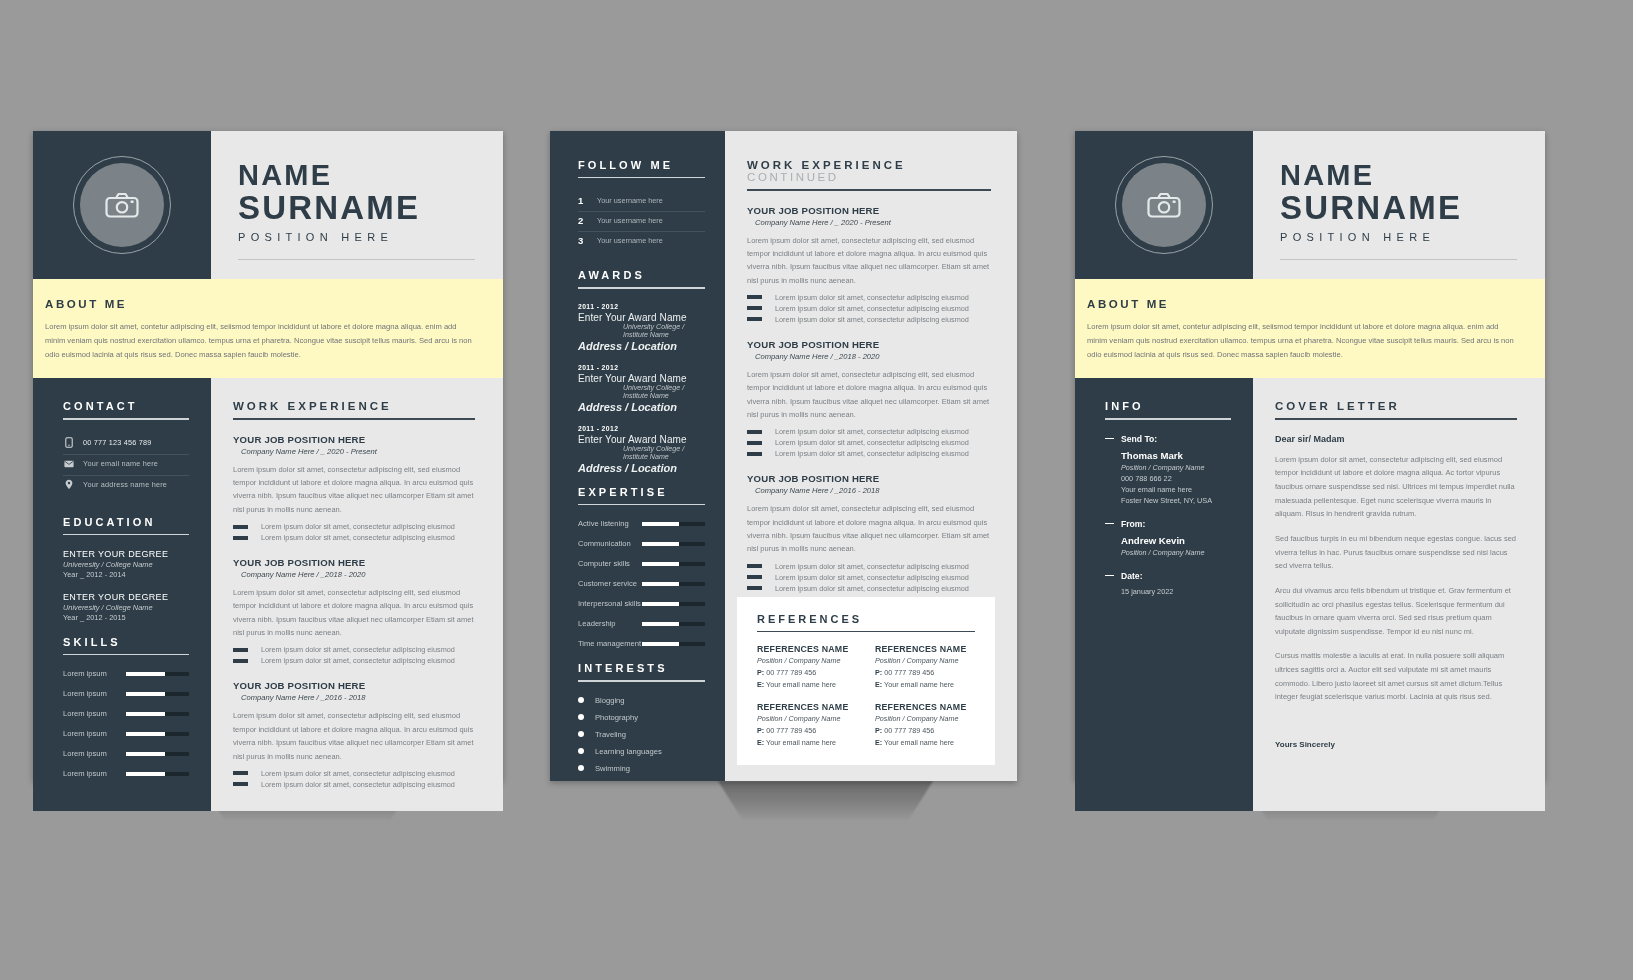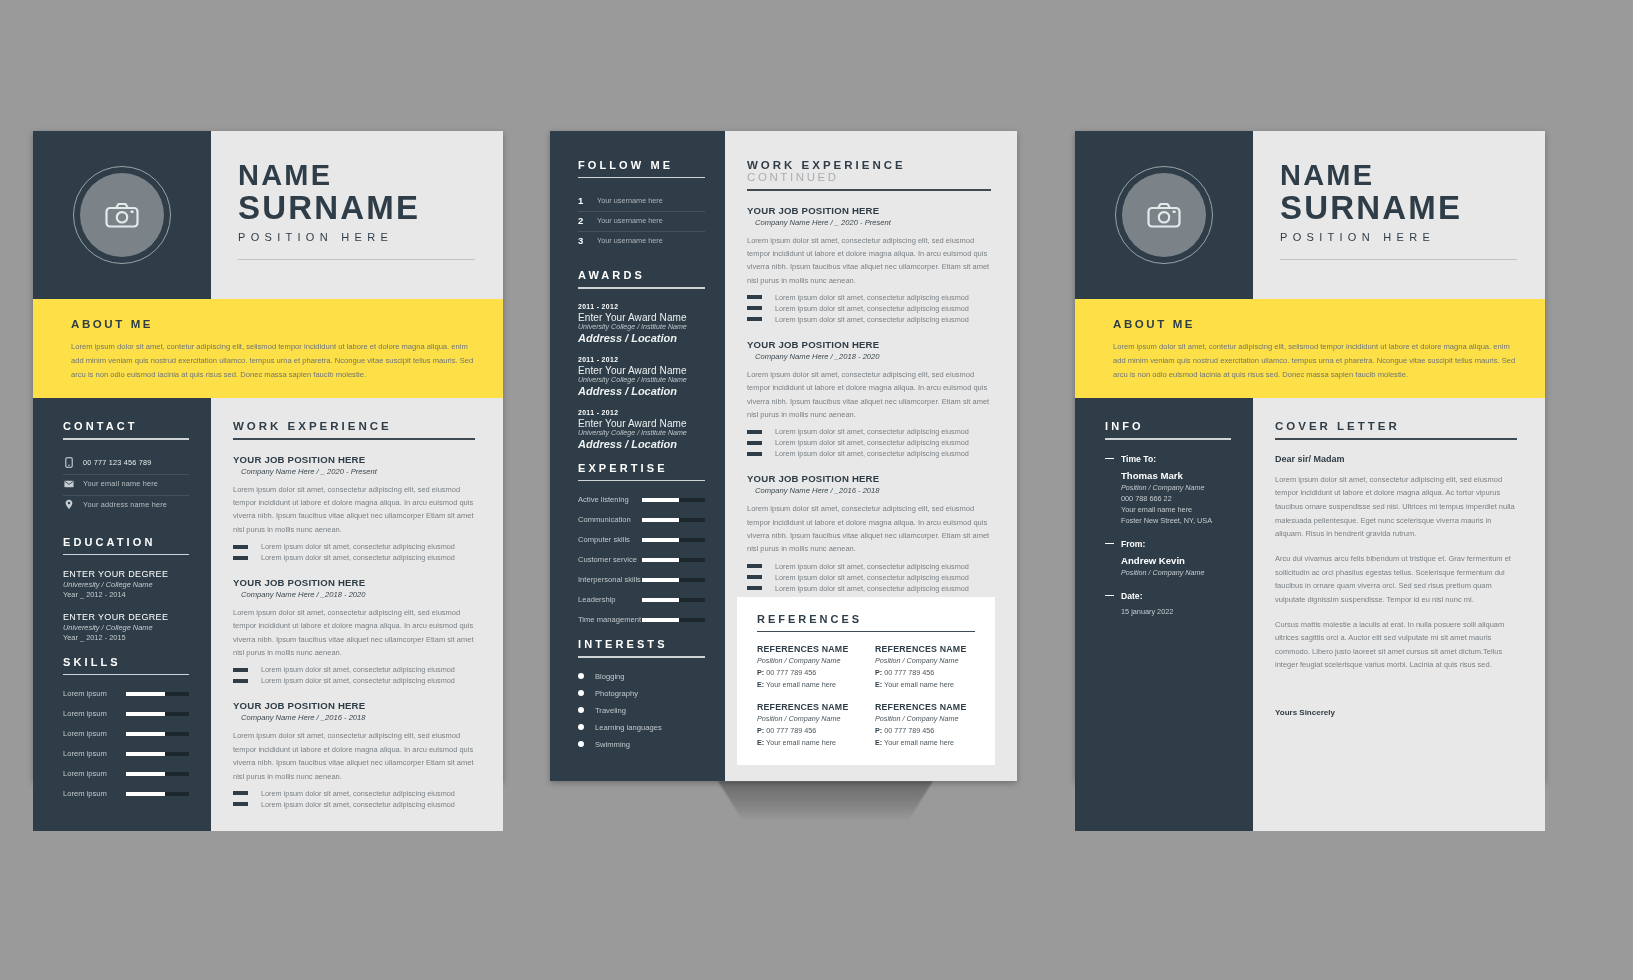--- a/index.html
+++ b/index.html
@@ -29,21 +29,21 @@
     transform: perspective(220px) rotateX(-52deg);
     transform-origin: top center;
     filter: blur(1px);
   }
 
   #page1 { left: 33px;   top: 131px; width: 470px; height: 650px; }
   #page2 { left: 550px;  top: 131px; width: 467px; height: 650px; }
   #page3 { left: 1075px; top: 131px; width: 470px; height: 650px; }
 
   
-  .hdr { display: flex; height: 168px; }
+  .hdr { display: flex; height: 148px; }
   .hdr-photo {
     width: 178px; background: #2e3d47;
     display: flex; align-items: center; justify-content: center;
   }
   .photo-ring {
     width: 98px; height: 98px; border-radius: 50%;
     border: 1px solid #9aa3a8;
     display: flex; align-items: center; justify-content: center;
   }
   .photo-disc {
@@ -62,21 +62,21 @@
   }
   .n1 { font-size: 29px; }
   .n2 { font-size: 33px; }
   .pos {
     color: #2e3d47; font-size: 11px; letter-spacing: 5.3px;
     margin-top: 7px; font-weight: 400;
   }
   .hdr-rule { height: 1px; background: #c3c3c3; margin-top: 16px; margin-right: 28px; }
 
   
-  .about { background: #fde047; padding: 19px 28px 16px 38px; }
+  .about { background: #fef9c3; padding: 19px 28px 16px 12px; }
   .about-title {
     color: #2e3d47; font-size: 11.5px; font-weight: 700;
     letter-spacing: 2.6px; margin-bottom: 10px;
   }
   .about-body { color: #6f7478; font-size: 7.6px; line-height: 1.85; }
 
   
   .body2 { display: flex; border-radius: 28px; }
   .col-dark { width: 178px; background: #2e3d47; padding: 22px 22px 26px 30px; }
   .col-light { flex: 1; background: #e8e8e8; padding: 22px 28px 26px 22px; }
@@ -129,21 +129,21 @@
   .p2-right { flex: 1; background: #e8e8e8; padding: 28px 26px 20px 22px; position: relative; }
 
   .fm-row { display: flex; align-items: center; gap: 11px; padding: 3px 0 5px; }
   .fm-row + .fm-row { border-top: 1px solid #46525b; }
   .fm-num { color: #ffffff; font-size: 9.5px; font-weight: 700; width: 8px; }
   .fm-txt { color: #aeb5ba; font-size: 7.3px; }
 
   .aw { margin-bottom: 12px; }
   .aw-yr { color: #ffffff; font-size: 6.8px; font-weight: 700; letter-spacing: .4px; }
   .aw-name { color: #eef1f2; font-size: 10px; margin-top: 2px; letter-spacing: .1px; }
-  .aw-uni { color: #c0c6ca; font-size: 7.1px; font-style: italic; margin-top: 0px; }
+  .aw-uni { color: #c0c6ca; font-size: 7.1px; font-style: italic; margin-top: 0px; margin-left: 45px; }
   .aw-loc { color: #eef1f2; font-size: 11px; font-weight: 700; margin-top: 1px; font-style: italic; }
 
   .int-row { display: flex; align-items: center; gap: 11px; margin-bottom: 8px; }
   .int-dot { width: 6px; height: 6px; border-radius: 50%; background: #ffffff; flex:0 0 6px; }
   .int-txt { color: #c2c8cc; font-size: 7.6px; }
 
   
   .refcard {
     position: absolute; left: 12px; right: 22px; bottom: 16px;
     background: #ffffff; padding: 16px 20px 18px 20px;
@@ -600,21 +600,21 @@
     </div>
 
     <div class="body2" style="height:433px;">
       <div class="col-dark">
         <div class="sec-d">INFO</div>
         <div class="sec-d-rule"></div>
 
         <div class="info-item">
           <div class="info-lab">
               <i class="info-dash"></i>
-              <span>Time To:</span>
+              <span>Send To:</span>
             </div>
           <div class="info-sub">
             <div class="info-nm">Thomas Mark</div>
             <div class="info-it">Position / Company Name</div>
             <div class="info-tx">000 788 666 22</div>
             <div class="info-tx">Your email name here</div>
             <div class="info-tx">Foster New Street, NY, USA</div>
           </div>
         </div>
 
@@ -638,20 +638,21 @@
             <div class="info-tx" style="margin-top:0;">15  january 2022</div>
           </div>
         </div>
       </div>
 
       <div class="col-light">
         <div class="sec-l">COVER LETTER</div>
         <div class="sec-l-rule"></div>
         <div class="cl-greet">Dear sir/ Madam</div>
         <div class="cl-p">Lorem ipsum dolor sit amet, consectetur adipiscing elit, sed eiusmod tempor incididunt ut labore et dolore magna aliqua. Ac tortor vipurus faucibus ornare suspendisse sed nisi. Ultrices mi tempus imperdiet nulla malesuada pellentesque. Eget nunc scelerisque viverra mauris in aliquam. Risus in hendrerit gravida rutrum.</div>
+        <div class="cl-p">Sed faucibus turpis in eu mi bibendum neque egestas congue. lacus sed viverra tellus in hac. Purus faucibus ornare suspendisse sed nisi lacus sed viverra tellus.</div>
         <div class="cl-p">Arcu dui vivamus arcu felis bibendum ut tristique et. Grav fermentum et sollicitudin ac orci phasilus egestas tellus. Scelerisque fermentum dui faucibus in ornare quam viverra orci. Sed sed risus pretium quam vulputate dignissim suspendisse. Tempor id eu nisl nunc mi.</div>
         <div class="cl-p">Cursus mattis molestie a iaculis at erat. In nulla posuere solli aliquam ultrices sagittis orci a. Auctor elit sed vulputate mi sit amet mauris commodo. Libero justo laoreet sit amet cursus sit amet dictum.Tellus integer feugiat scelerisque varius morbi. Lacinia at quis risus sed.</div>
         <div class="cl-sign">Yours Sincerely</div>
       </div>
     </div>
   </div>
 
 </div>
 
 </body></html>

